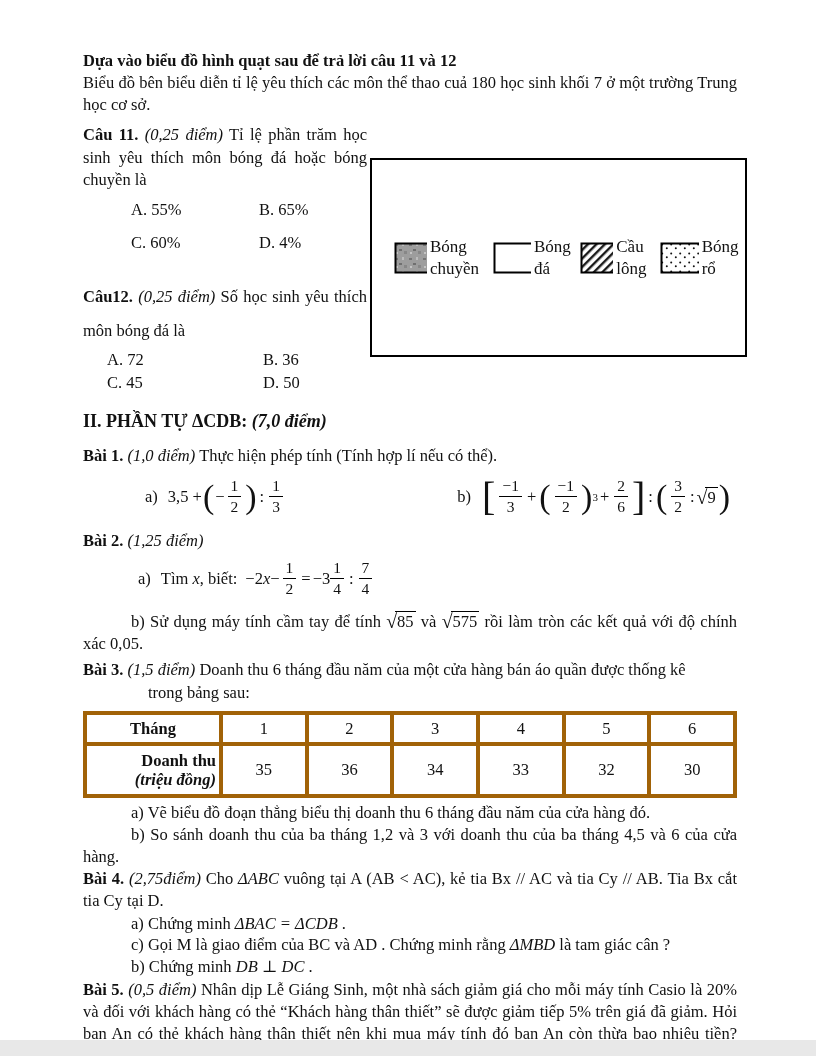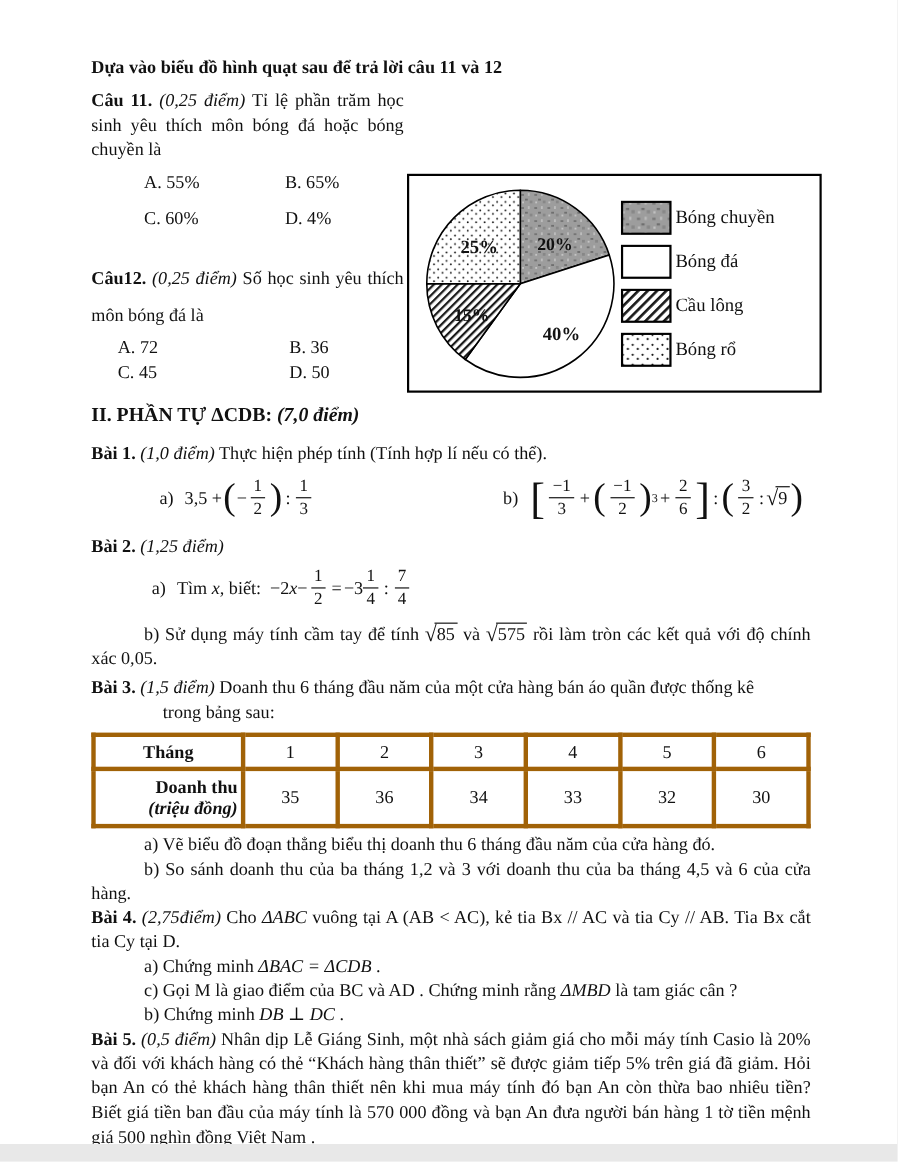--- a/index.html
+++ b/index.html
@@ -27,21 +27,21 @@
   .optrow{display:flex;margin-top:7px;line-height:22px;}
   .optrow .o1{margin-left:48px;width:128px;}
   .optrow.q12r .o1{margin-left:24px;width:156px;}
   .q12{margin-top:26px;line-height:34px;}
 
   .chart-box{
     position:absolute;top:108px;right:-10px;width:377px;height:199px;
     border:2.5px solid #000;background:#fff;box-sizing:border-box;
     display:flex;align-items:center;padding:2px 6px 2px 10px;
   }
-  .legend{display:flex;flex-direction:column;justify-content:flex-end;margin-left:0;}
+  .legend{display:flex;flex-direction:row;justify-content:flex-end;margin-left:12px;}
   .legend-item{display:flex;align-items:center;margin:4px 0;}
   .legend-item .lab{margin-left:3px;font-size:17px;}
 
   
   .sec2{margin-top:15px;font-size:18px;line-height:24px;}
   .bai-head{margin-top:11px;line-height:23px;}
 
   
   .formula-row{display:flex;align-items:center;height:56px;margin-top:2px;}
   .fa{margin-left:62px;display:flex;align-items:center;}
@@ -74,20 +74,21 @@
   .sub-item{margin-top:0;line-height:21.6px;text-align:justify;}
   svg text{font-family:"Liberation Serif","DejaVu Serif",serif;}
 </style>
 </head>
 <body>
 
 <div class="page">
 
   <div class="quiz">
     <p class="b">Dựa vào biểu đồ hình quạt sau để trả lời câu 11 và 12</p>
+    <p class="just">Biểu đồ bên biểu diễn tỉ lệ yêu thích các môn thể thao cuả 180 học sinh khối 7 ở một trường Trung học cơ sở.</p>
 
     <div class="chart-box">
       <svg viewBox="-107 -107 214 214" width="182" height="182">
         <defs>
           <pattern id="pat-gray" patternUnits="userSpaceOnUse" width="14" height="14">
             <rect width="14" height="14" fill="#9d9d9d"></rect>
             <rect x="1" y="2" width="3" height="2" fill="#757575"></rect>
             <rect x="8" y="1" width="2" height="3" fill="#bcbcbc"></rect>
             <rect x="5" y="7" width="3" height="2" fill="#6f6f6f"></rect>
             <rect x="10" y="9" width="3" height="3" fill="#878787"></rect>

